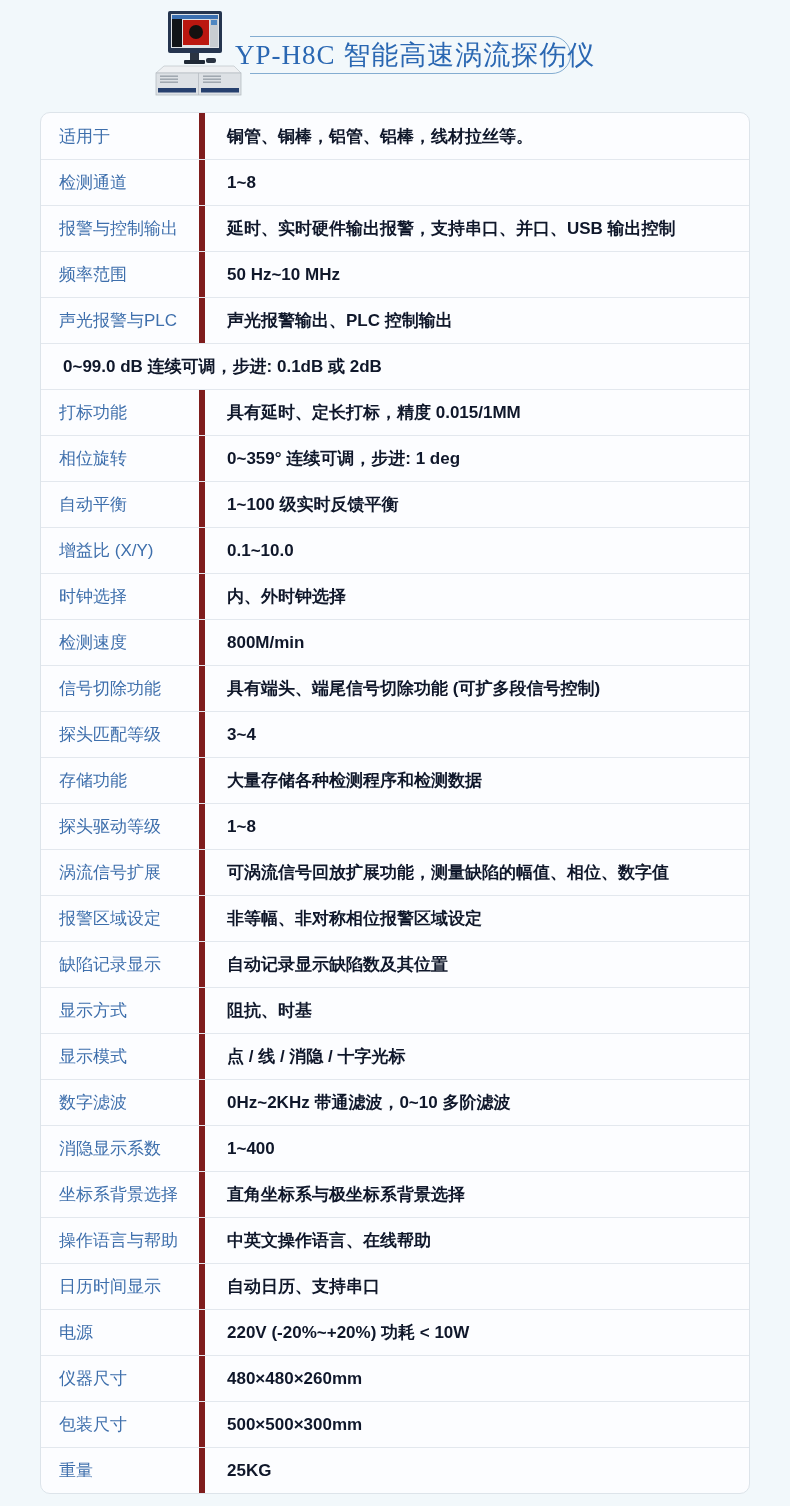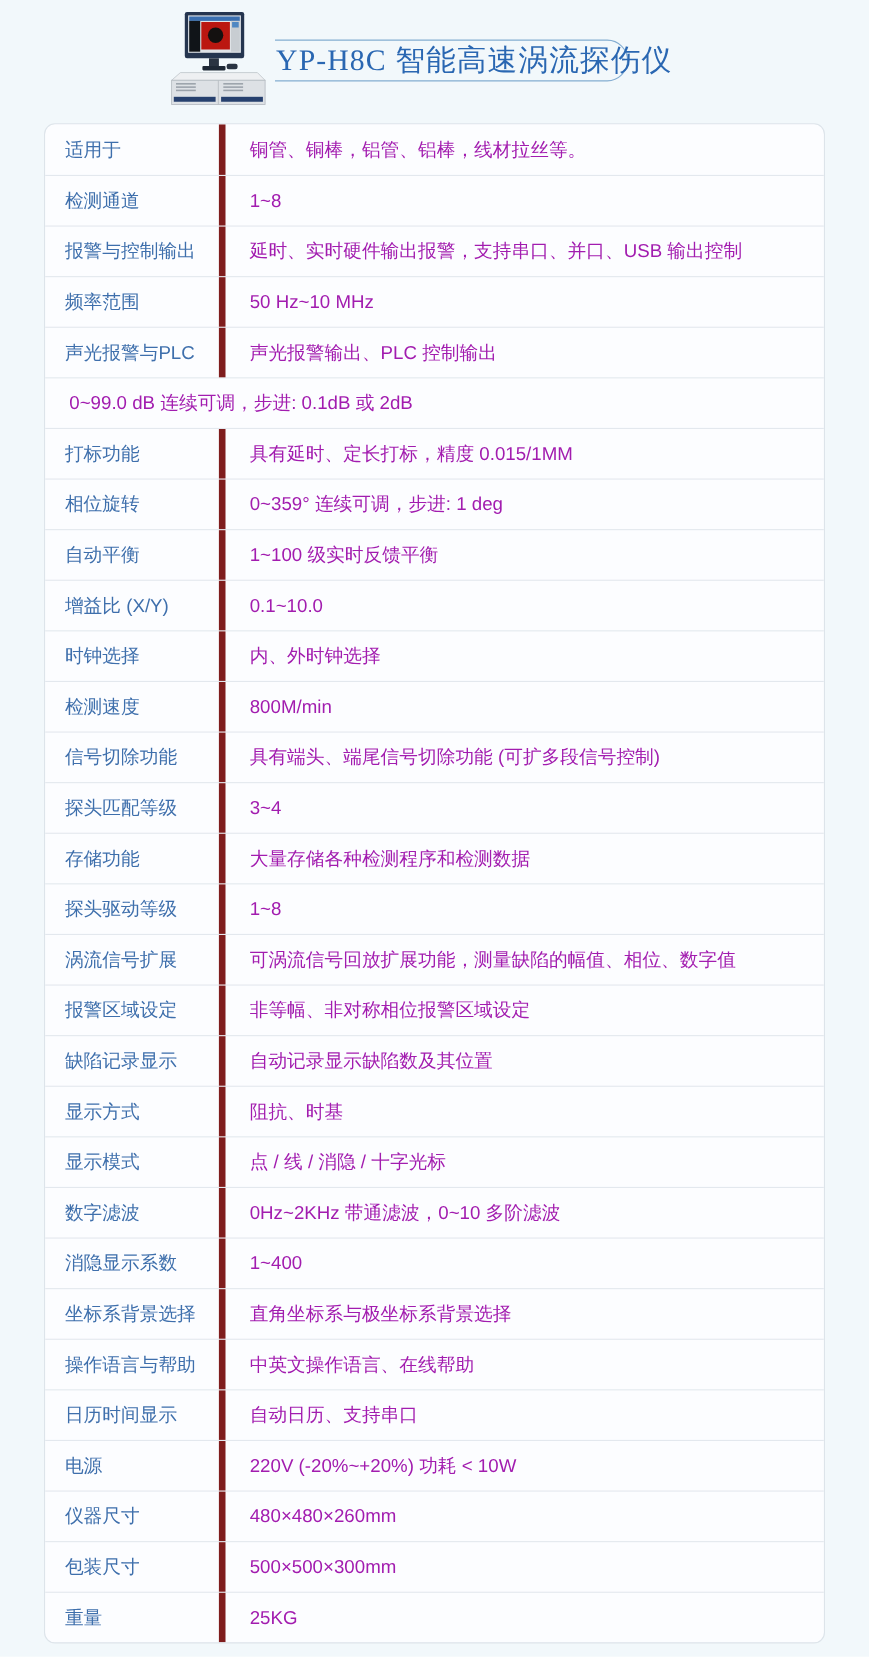--- a/index.html
+++ b/index.html
@@ -25,21 +25,21 @@
     left: 182px;
     top: 36px;
     width: 389px;
     height: 38px;
     border: 1px solid #84add1;
     border-radius: 2px 20px 20px 2px;
     box-sizing: border-box;
   }
   .page-title {
     position: absolute;
-    left: 251px;
+    left: 235px;
     top: 36px;
     height: 38px;
     line-height: 38px;
     font-family: "Liberation Serif", serif;
     font-size: 27px;
     color: #2a67b2;
     white-space: nowrap;
     letter-spacing: 1px;
   }
   .device-icon {
@@ -79,22 +79,23 @@
     font-size: 17px;
     color: #3e6fac;
     white-space: nowrap;
   }
   .spec-value {
     flex: 1;
     display: flex;
     align-items: center;
     padding-left: 22px;
     font-size: 17px;
-    color: #a21caf;
+    color: #0f172a;
     white-space: nowrap;
+    font-weight: bold;
   }
 </style>
 </head>
 <body>
 
 <div class="header">
 
   <div class="title-pill"></div>
 
   <span class="device-icon">

